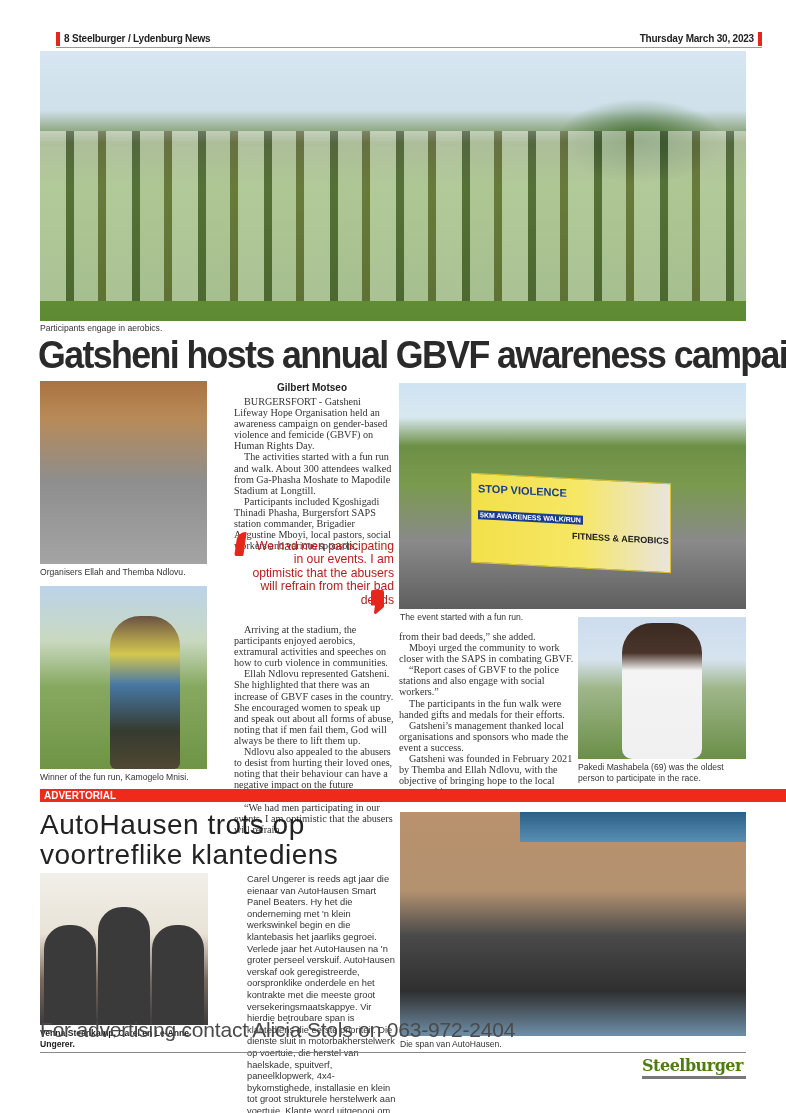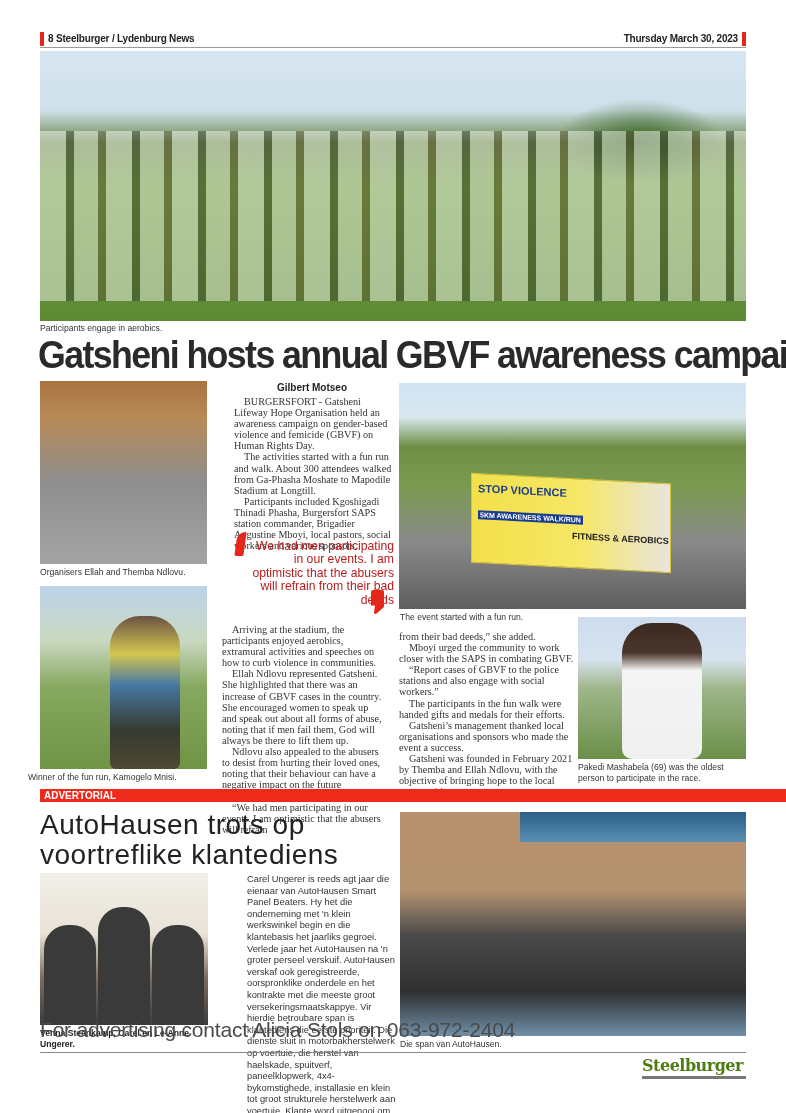--- a/index.html
+++ b/index.html
@@ -2,21 +2,21 @@
 <html><head>
 <meta charset="utf-8">
 <style>
   * { box-sizing: border-box; margin: 0; padding: 0; }
   html, body { width: 786px; height: 1113px; background: #ffffff; overflow: hidden; }
   body { position: relative; font-family: "Liberation Sans", sans-serif; color: #222; }
 
   .abs { position: absolute; }
 
   
-  .hdr { left: 40px; top: 30px; width: 706px; height: 18px; border-bottom: 1px solid #9a9a9a; padding-left: 32px; }
+  .hdr { left: 56px; top: 30px; width: 706px; height: 18px; border-bottom: 1px solid #9a9a9a; padding-left: 32px; }
   .hdr .redbar-l { position: absolute; left: 0; top: 2px; width: 4px; height: 14px; background: #e5261a; }
   .hdr .redbar-r { position: absolute; right: 0; top: 2px; width: 4px; height: 14px; background: #e5261a; }
   .hdr .left { position: absolute; left: 8px; top: 3px; font-size: 10px; font-weight: bold; font-family: "Liberation Sans", sans-serif; letter-spacing: -0.2px; }
   .hdr .center { position: absolute; left: 0; right: 0; top: 0; text-align: center; font-size: 13px; font-weight: bold; margin-top: 44px; }
   .hdr .right { position: absolute; right: 8px; top: 3px; font-size: 10px; font-weight: bold; letter-spacing: -0.2px; }
 
   
   .photo { position: absolute; overflow: hidden; }
   .ph-hero {
     left: 40px; top: 51px; width: 706px; height: 270px;
@@ -109,35 +109,35 @@
 <div class="cap" style="left:40px; top:323px;">Participants engage in aerobics.</div>
 
 <div class="abs headline">Gatsheni hosts annual GBVF awareness campaign</div>
 
 <div class="photo ph-org"></div>
 <div class="cap" style="left:40px; top:567px;">Organisers Ellah and Themba Ndlovu.</div>
 
 <div class="photo ph-winner">
   <div class="runner"></div>
 </div>
-<div class="cap" style="left:28px; top:772px;">Winner of the fun run, Kamogelo Mnisi.</div>
+<div class="cap" style="left:40px; top:772px;">Winner of the fun run, Kamogelo Mnisi.</div>
 
 <div class="abs byline">Gilbert Motseo</div>
 
 <div class="col" style="left:234px; top:396px; width:162px;">
   <p>BURGERSFORT - Gatsheni Lifeway Hope Organisation held an awareness campaign on gender-based violence and femicide (GBVF) on Human Rights Day.</p>
   <p>The activities started with a fun run and walk. About 300 attendees walked from Ga-Phasha Moshate to Mapodile Stadium at Longtill.</p>
   <p>Participants included Kgoshigadi Thinadi Phasha, Burgersfort SAPS station commander, Brigadier Augustine Mboyi, local pastors, social workers and various sponsors.</p>
 </div>
 
 <div class="abs qmark-open"></div>
 <div class="abs quote">We had men participating in our events. I am optimistic that the abusers will refrain from their bad deeds</div>
 <div class="abs qmark-close"></div>
 
-<div class="col" style="left:222px; top:624px; width:162px;">
+<div class="col" style="left:234px; top:624px; width:162px;">
   <p>Arriving at the stadium, the participants enjoyed aerobics, extramural activities and speeches on how to curb violence in communities.</p>
   <p>Ellah Ndlovu represented Gatsheni. She highlighted that there was an increase of GBVF cases in the country. She encouraged women to speak up and speak out about all forms of abuse, noting that if men fail them, God will always be there to lift them up.</p>
   <p>Ndlovu also appealed to the abusers to desist from hurting their loved ones, noting that their behaviour can have a negative impact on the future generation.</p>
   <p>“We had men participating in our events. I am optimistic that the abusers will refrain</p>
 </div>
 
 <div class="photo ph-funrun">
   <div class="banner">
     <span style="left:6px; top:8px; font-size:11px;">STOP VIOLENCE</span>
     <span style="left:6px; top:36px; font-size:7px; background:#1b3d8e; color:#fff; padding:1px 2px;">5KM AWARENESS WALK/RUN</span>

